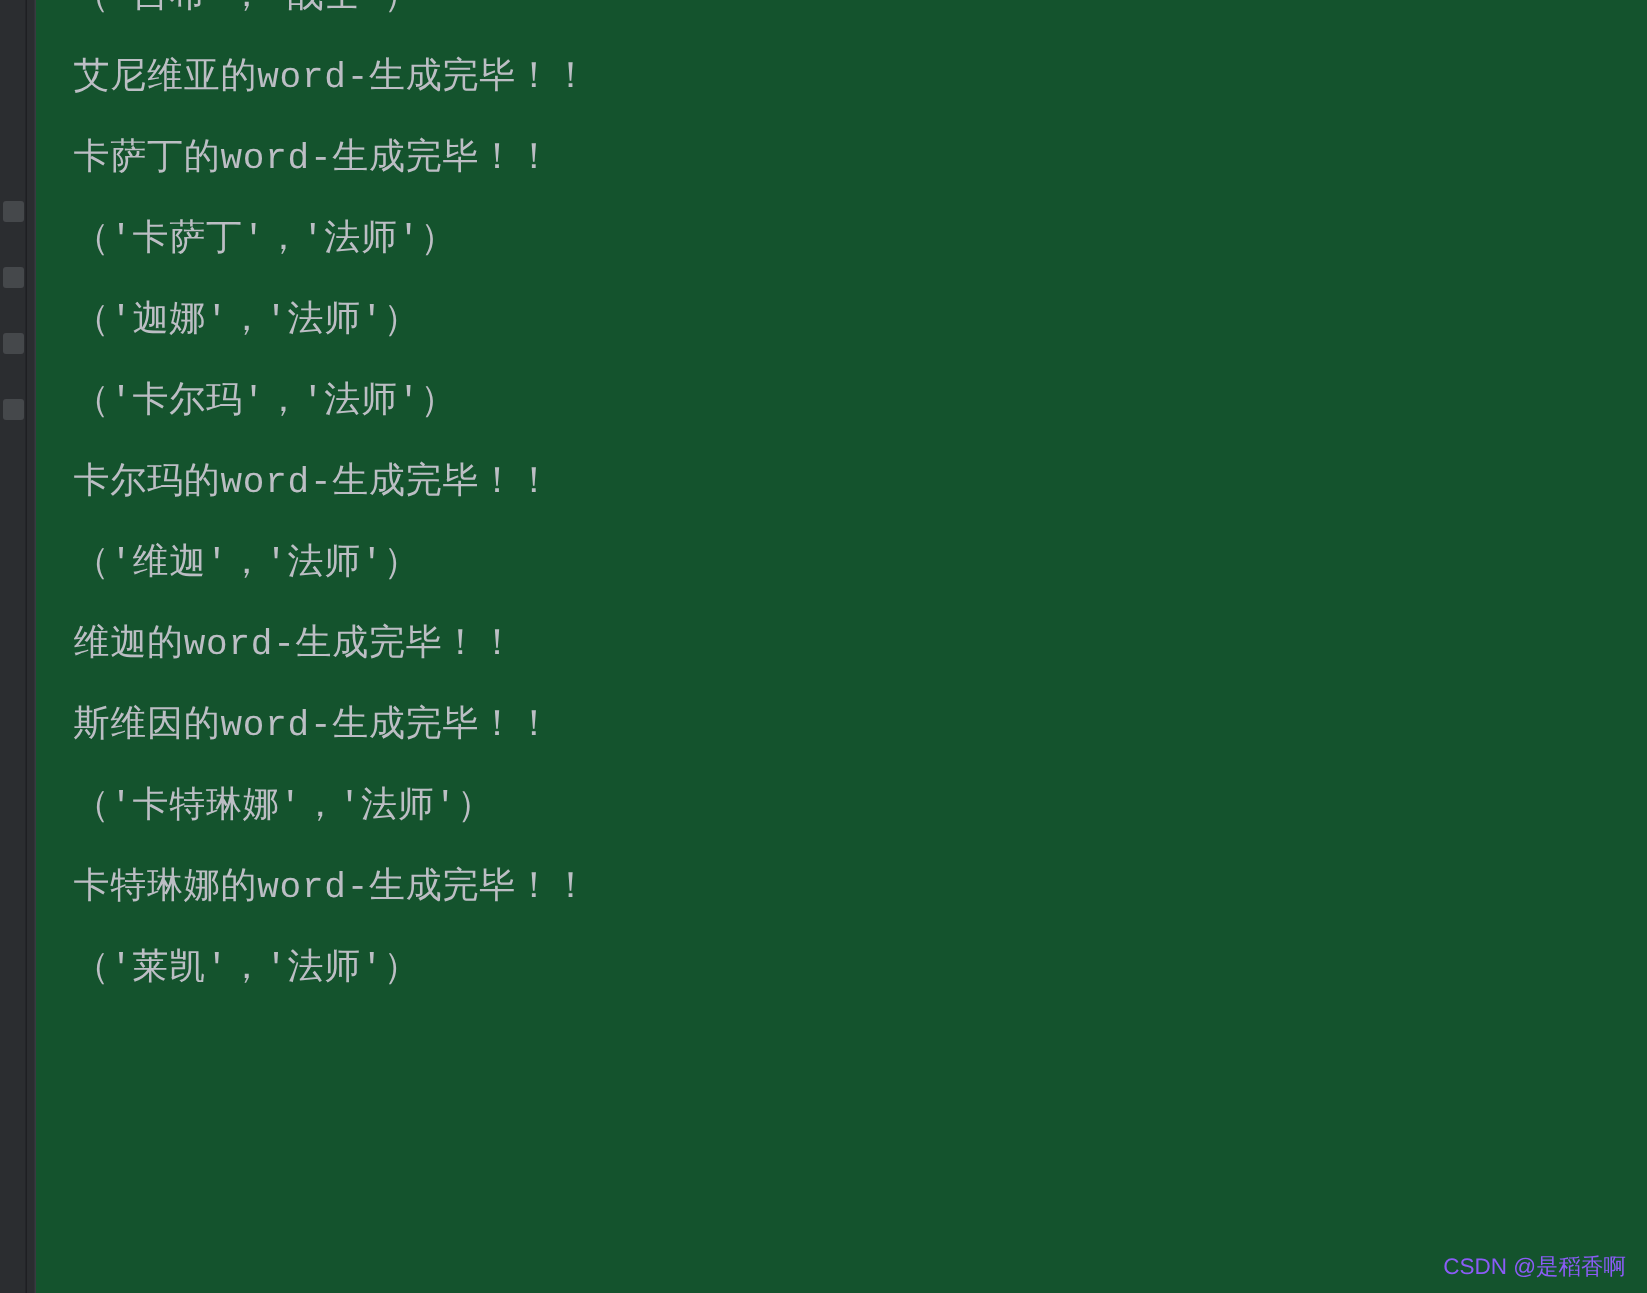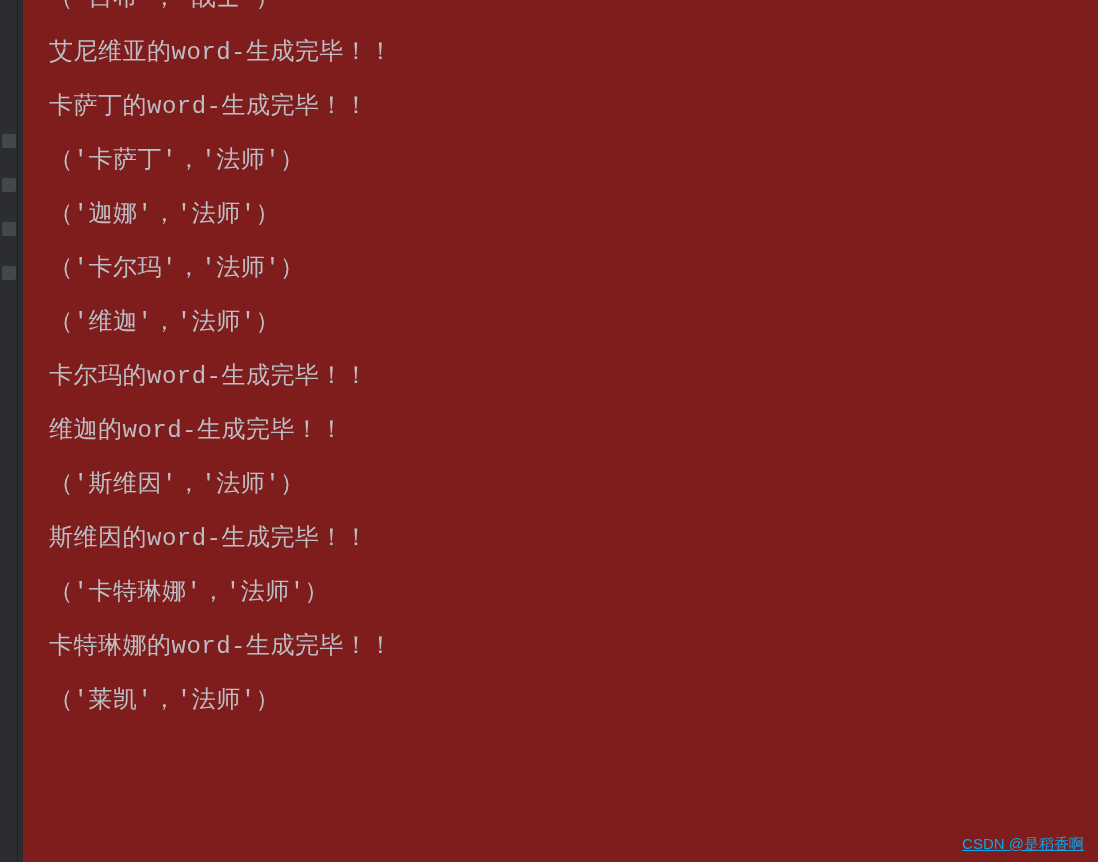--- a/index.html
+++ b/index.html
@@ -47,41 +47,40 @@
       height: 100%;
       background-color: #2b2d30;
       border-right: 1px solid #393b40;
     }
     .console {
       position: absolute;
       left: 24px;
       top: 0;
       right: 0;
       height: 100%;
-      background-color: #7f1d1d;
+      background-color: #14532d;
       padding: 0 0 0 25px;
     }
     .console-line {
       line-height: 54px;
       white-space: pre;
       letter-spacing: 0.5px;
       color: #bcbec4;
     }
     .console-line:first-child {
       margin-top: -28px;
     }
     .watermark {
       position: absolute;
       bottom: 8px;
       right: 14px;
       font-size: 15px;
-      color: #0ea5e9;
+      color: #8b5cf6;
       font-family: -apple-system, BlinkMacSystemFont, 'Segoe UI', sans-serif;
       letter-spacing: 0;
-      text-decoration: underline;
     }
   </style>
 </head>
 <body>
 
 <div class="sidebar">
   <div class="sidebar-icons">
     <div class="sidebar-icon" style="background:#6e7075;"></div>
     <div class="sidebar-icon" style="background:#6e7075; margin-top:30px;"></div>
     <div class="sidebar-icon" style="background:#6e7075; margin-top:30px;"></div>
@@ -91,23 +90,22 @@
 
 <div class="divider"></div>
 
 <div class="console">
   <div class="console-line">（'吕布'，'战士'）</div>
   <div class="console-line">艾尼维亚的word-生成完毕！！</div>
   <div class="console-line">卡萨丁的word-生成完毕！！</div>
   <div class="console-line">（'卡萨丁'，'法师'）</div>
   <div class="console-line">（'迦娜'，'法师'）</div>
   <div class="console-line">（'卡尔玛'，'法师'）</div>
+  <div class="console-line">卡尔玛的word-生成完毕！！</div>
   <div class="console-line">（'维迦'，'法师'）</div>
-  <div class="console-line">卡尔玛的word-生成完毕！！</div>
   <div class="console-line">维迦的word-生成完毕！！</div>
-  <div class="console-line">（'斯维因'，'法师'）</div>
   <div class="console-line">斯维因的word-生成完毕！！</div>
   <div class="console-line">（'卡特琳娜'，'法师'）</div>
   <div class="console-line">卡特琳娜的word-生成完毕！！</div>
   <div class="console-line">（'莱凯'，'法师'）</div>
 </div>
 
 <div class="watermark">CSDN @是稻香啊</div>
 
 </body></html>

